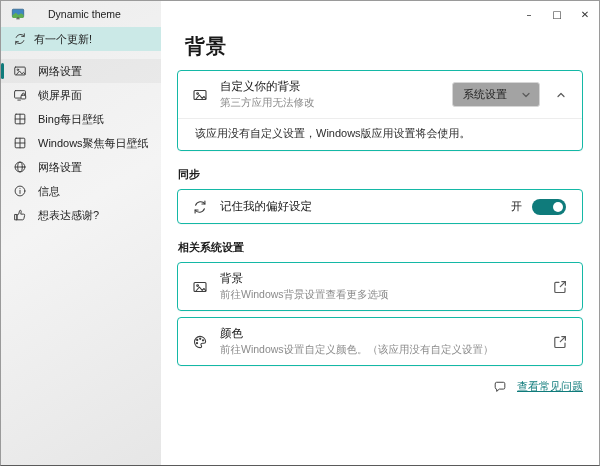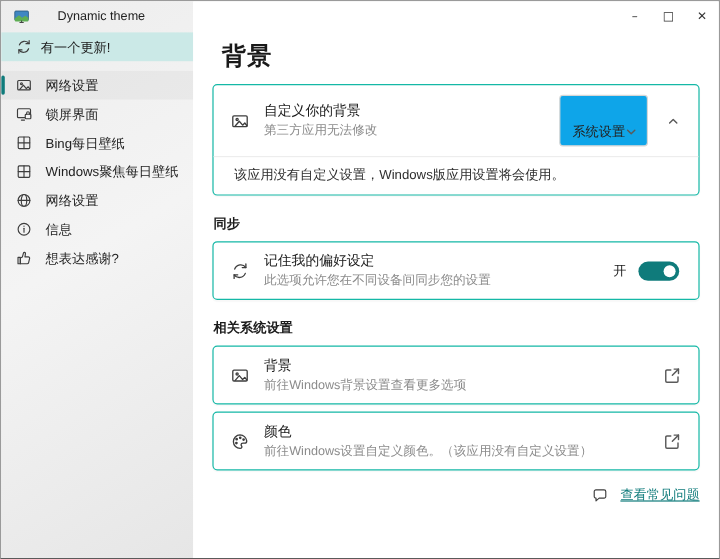--- a/index.html
+++ b/index.html
@@ -55,22 +55,22 @@
     background:#fff;border:1px solid #14b8a6;border-radius:4px;
     box-shadow:0 1px 1px rgba(0,0,0,0.03);
   }
   .card-row{display:flex;align-items:center;gap:12px;padding:8px 12px 8px 13px;}
   .cicon{width:17px;height:17px;display:inline-flex;align-items:center;justify-content:center;flex:0 0 17px;}
   .cicon svg{width:16px;height:16px;}
   .ctexts{flex:1;min-width:0;}
   .ctitle{font-size:11.5px;color:#191919;}
   .csub{font-size:10.5px;color:#8b8b8b;margin-top:2px;}
   .dropdown{
-    display:flex;align-items:center;border:1px solid #d6d6d6;border-radius:3px;
-    padding:22px 8px 4px 10px;font-size:11px;color:#222;background:#0ea5e9;cursor:default;
+    display:flex;align-items:center;gap:14px;border:1px solid #d6d6d6;border-radius:3px;
+    padding:4px 8px 4px 10px;font-size:11px;color:#222;background:#a3a3a3;cursor:default;
   }
   .chev{width:10px;height:10px;display:inline-flex;}
   .chev svg{width:10px;height:10px;}
   .collapse-btn{border:none;background:none;padding:0 4px;display:flex;align-items:center;cursor:default;}
   .card-msg{
     border-top:1px solid #ededed;padding:7px 14px 9px 17px;
     font-size:11px;color:#2e2e2e;
   }
   .section-header{font-size:11px;font-weight:bold;color:#1c1c1c;margin:16px 0 7px 1px;}
   .toggle-wrap{display:flex;align-items:center;gap:10px;padding-right:4px;}
@@ -233,21 +233,20 @@
           <span class="cicon">
             <svg viewBox="0 0 16 16" class="icon-stroke">
                 <path d="M12.9 5A5.3 5.3 0 0 0 3.6 6.2"></path>
                 <path d="M12.9 2v3h-3"></path>
                 <path d="M3.1 11a5.3 5.3 0 0 0 9.3-1.2"></path>
                 <path d="M3.1 14v-3h3"></path>
               </svg>
           </span>
           <div class="ctexts">
             <div class="ctitle">记住我的偏好设定</div>
-            <div class="csub">此选项允许您在不同设备间同步您的设置</div>
           </div>
           <div class="toggle-wrap">
             <span class="toggle-label">开</span>
             <div class="switch">
                 <div class="knob"></div>
               </div>
           </div>
         </div>
       </div>
 

